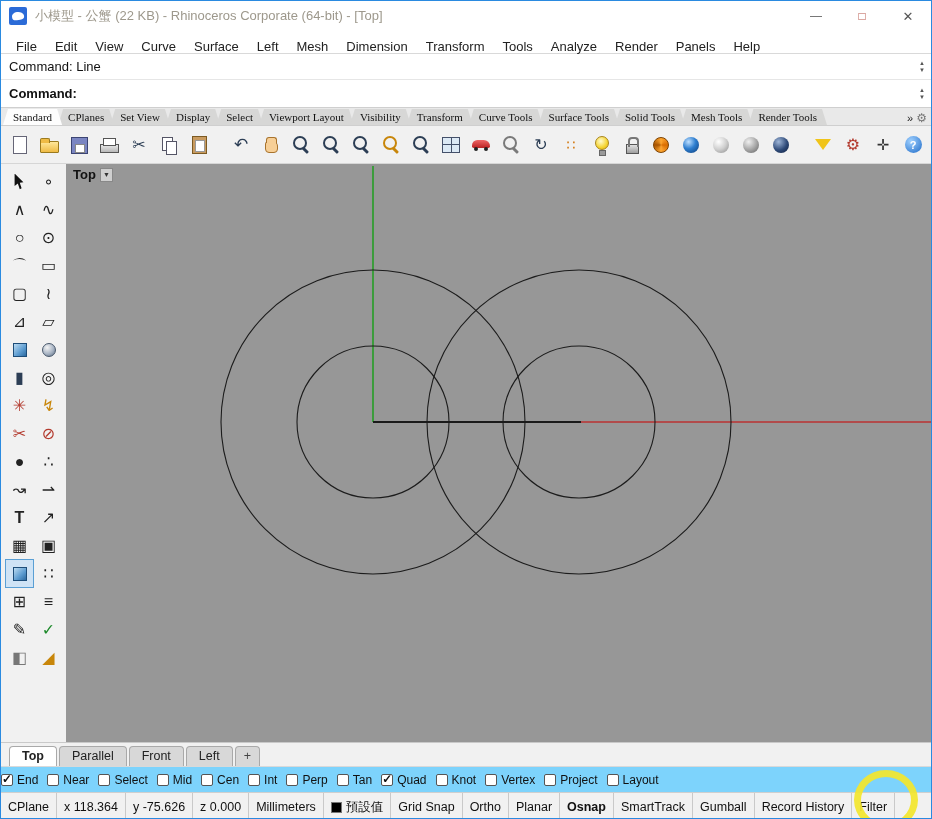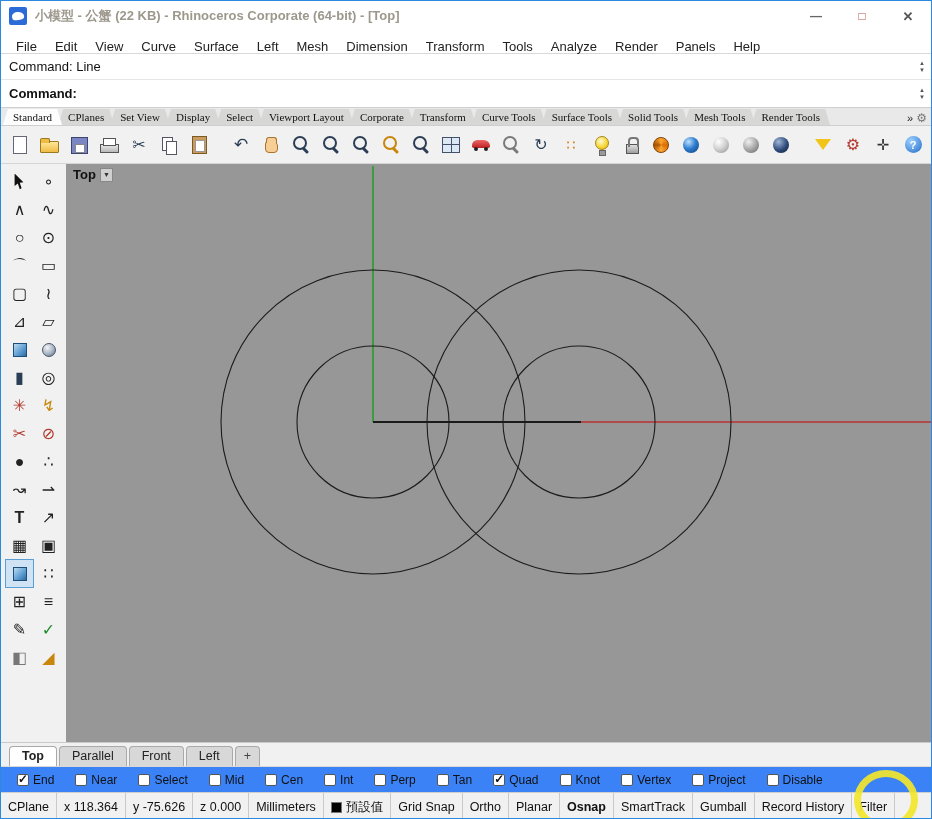--- a/index.html
+++ b/index.html
@@ -1,21 +1,21 @@
 <!DOCTYPE html>
 <html><head>
 <meta charset="utf-8">
 <style>
   html,body{margin:0;padding:0;background:#3a3a3a;}
   *{box-sizing:border-box;}
   .window{width:932px;height:819px;position:relative;background:#fff;border:1px solid #2a8ae0;
           font-family:"Liberation Sans",sans-serif;overflow:hidden;}
 
   
-  .titlebar{height:30px;display:flex;align-items:center;background:#fff;font-weight:bold;}
+  .titlebar{height:30px;display:flex;align-items:center;background:#fff;}
   .app-icon{width:18px;height:18px;margin:0 8px;background:#2b6bd7;border-radius:2px;position:relative;flex:none;}
   .app-icon::after{content:"";position:absolute;left:3px;top:5px;width:12px;height:8px;background:#fff;
                    border-radius:50% 60% 40% 40%;transform:rotate(-8deg);}
   .title-text{font-size:13px;color:#9d988c;flex:1;white-space:nowrap;overflow:hidden;}
   .win-btns{display:flex;height:100%;}
   .win-btn{width:46px;display:flex;align-items:center;justify-content:center;font-size:12px;color:#666;}
   .win-btn.max{color:#b8574b;font-size:12px;}
   .win-btn.close{font-size:13px;color:#555;}
 
   
@@ -133,21 +133,21 @@
   #vp-svg{position:absolute;left:0;top:0;}
 
   
   .vtabs{height:24px;background:#f1f1f1;display:flex;align-items:flex-end;padding-left:8px;border-top:1px solid #c9c9c9;}
   .vtab{height:20px;line-height:19px;padding:0 12px;font-size:12.5px;background:#d8d8d8;border:1px solid #a9a9a9;
         border-bottom:none;border-radius:4px 4px 0 0;margin-right:2px;color:#222;}
   .vtab.active{background:#fff;font-weight:bold;}
   .vtab.add{padding:0 8px;color:#444;}
 
   
-  .osnap{height:26px;background:#3b82f6;display:flex;align-items:center;padding-left:16px;gap:21px;
+  .osnap{height:26px;background:#7dd3fc;display:flex;align-items:center;padding-left:0;gap:9px;
          font-size:12px;border-top:1px solid #d9d9d9;}
   .os-item{display:flex;align-items:center;gap:4px;color:#111;}
   .cb{width:12px;height:12px;background:#fff;border:1px solid #555;border-radius:2px;position:relative;flex:none;}
   .cb.checked::after{content:"✓";position:absolute;left:0;top:-3px;font-size:12px;font-weight:700;color:#111;}
 
   
   .status{height:29px;background:#f1f1f1;display:flex;align-items:stretch;font-size:12.5px;color:#111;
           border-top:1px solid #cfcfcf;}
   .st{display:flex;align-items:center;padding:0 7px;border-right:1px solid #c9c9c9;white-space:nowrap;}
   .st.bold{font-weight:bold;}
@@ -206,21 +206,21 @@
     </div>
   </div>
 
   <div class="tabbar">
     <span class="ttab active">Standard</span>
     <span class="ttab">CPlanes</span>
     <span class="ttab">Set View</span>
     <span class="ttab">Display</span>
     <span class="ttab">Select</span>
     <span class="ttab">Viewport Layout</span>
-    <span class="ttab">Corporate</span>
+    <span class="ttab">Visibility</span>
     <span class="ttab">Transform</span>
     <span class="ttab">Curve Tools</span>
     <span class="ttab">Surface Tools</span>
     <span class="ttab">Solid Tools</span>
     <span class="ttab">Mesh Tools</span>
     <span class="ttab">Render Tools</span>
     <span class="tab-end">
       <span class="tab-overflow">»</span>
       <span class="tab-gear">⚙</span>
     </span>
@@ -504,21 +504,21 @@
     <span class="os-item">
         <span class="cb"></span>
         <span>Vertex</span>
       </span>
     <span class="os-item">
         <span class="cb"></span>
         <span>Project</span>
       </span>
     <span class="os-item">
         <span class="cb"></span>
-        <span>Disable</span>
+        <span>Layout</span>
       </span>
   </div>
 
   <div class="status">
     <span class="st">CPlane</span>
     <span class="st">x 118.364</span>
     <span class="st">y -75.626</span>
     <span class="st">z 0.000</span>
     <span class="st">Millimeters</span>
     <span class="st">

